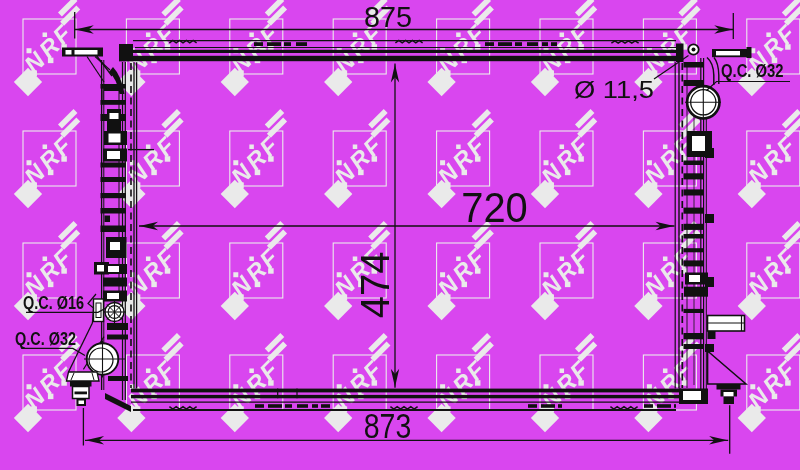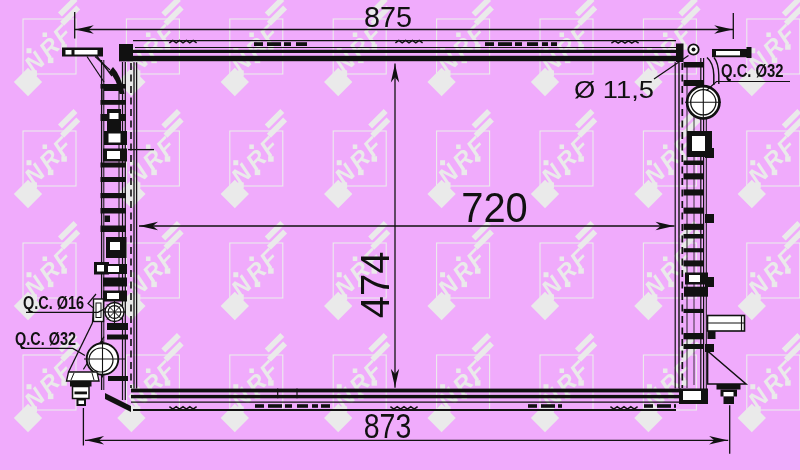--- a/index.html
+++ b/index.html
@@ -1,16 +1,16 @@
 <!DOCTYPE html>
 <html><head>
 <meta charset="utf-8">
 <style>
 html,body{margin:0;padding:0;background:#fff;}
-#stage{position:relative;width:800px;height:470px;overflow:hidden;background:#f0abfc;}
+#stage{position:relative;width:800px;height:470px;overflow:hidden;background:#d946ef;}
 </style>
 </head>
 <body>
 <div id="stage">
 <svg width="800" height="470" viewBox="0 0 800 470">
 
 <defs>
 <g id="wmt">
   <rect x="0" y="0" width="53" height="55" fill="none" stroke="#ececec" stroke-width="1.1"></rect>
   <g fill="#eaeaea">

